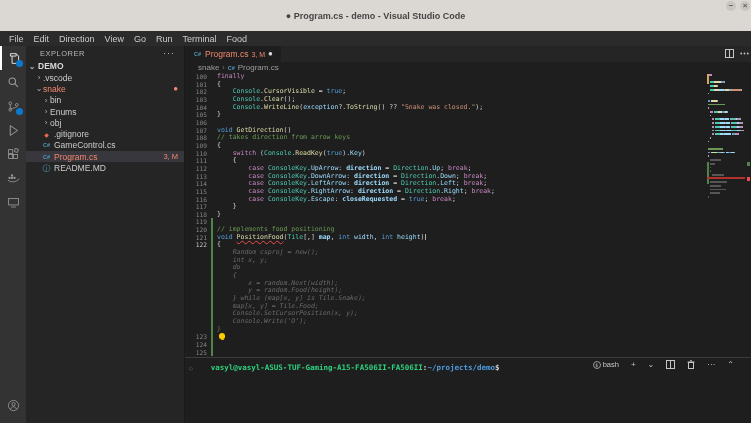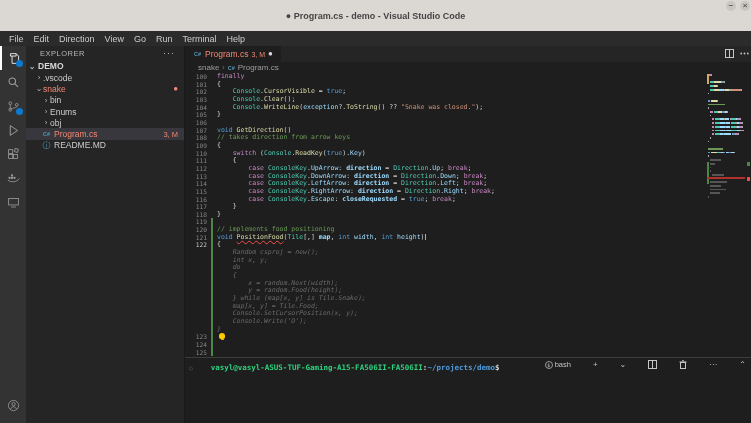--- a/index.html
+++ b/index.html
@@ -109,21 +109,21 @@
 
   
   .panel { height:84px; flex:none; border-top:1px solid #3c3c3c; background:#1e1e1e;
     display:flex; flex-direction:column; position:relative; }
   .panel-tabs { height:15px; display:flex; align-items:center; gap:11px;
     padding-left:9px; font-size:7.5px; color:#9a9a9a; letter-spacing:.3px; flex:none; }
   .ptab { height:100%; display:flex; align-items:center; gap:3px; }
   .ptab.active { color:#e7e7e7; box-shadow:inset 0 -1px 0 #e7e7e7; }
   .ptab-badge { background:#4d4d4d; color:#e8e8e8; width:8px; height:8px;
     border-radius:50%; font-size:5.5px; line-height:8px; text-align:center; }
-  .panel-toolbar { position:absolute; right:5px; top:2px; display:flex; gap:22px;
+  .panel-toolbar { position:absolute; right:17px; top:2px; display:flex; gap:12px;
     align-items:flex-end; color:#c5c5c5; font-size:8px; }
   .shell-label { display:flex; align-items:center; gap:2px; font-size:7.5px; }
   .shell-ico { width:8px; height:8px; border:1px solid #9a9a9a; border-radius:50%;
     font-size:5px; line-height:6px; text-align:center; color:#c5c5c5;
     font-family:"DejaVu Sans Mono",monospace; }
   .tb-glyph { font-size:8px; color:#c5c5c5; }
   .term { flex:1; padding:5px 0 0 4px; font-family:"DejaVu Sans Mono", monospace;
     font-size:7.5px; display:flex; align-items:flex-start; gap:18px; }
   .term-deco { color:#6e6e6e; font-size:6px; line-height:9px; }
   .t-user { color:#2fd17d; font-weight:bold; }
@@ -142,21 +142,21 @@
 </div>
 
 <div class="menubar" id="menubar">
     <div class="menu-item">File</div>
     <div class="menu-item">Edit</div>
     <div class="menu-item">Direction</div>
     <div class="menu-item">View</div>
     <div class="menu-item">Go</div>
     <div class="menu-item">Run</div>
     <div class="menu-item">Terminal</div>
-    <div class="menu-item">Help</div>
+    <div class="menu-item">Food</div>
   </div>
 
 <div class="main">
 
   <div class="activitybar" id="activitybar">
     <div class="act-icon active">
         <svg width="13" height="13" viewBox="0 0 16 16">
           <path d="M3 2h7l3 3v9H5V5H3z" fill="none" stroke="currentColor"></path>
           <path d="M5 5h5V2" fill="none" stroke="currentColor"></path>
         </svg>
@@ -242,20 +242,28 @@
           <span class="chev">›</span>
           <span class="lbl">bin</span>
         </div>
         <div class="tree-row" style="padding-left: 16px;">
           <span class="chev">›</span>
           <span class="lbl">Enums</span>
         </div>
         <div class="tree-row" style="padding-left: 16px;">
           <span class="chev">›</span>
           <span class="lbl">obj</span>
+        </div>
+        <div class="tree-row" style="padding-left: 16px;">
+          <span class="fi git">◆</span>
+          <span class="lbl">.gitignore</span>
+        </div>
+        <div class="tree-row" style="padding-left: 16px;">
+          <span class="fi cs">C#</span>
+          <span class="lbl">GameControl.cs</span>
         </div>
         <div class="tree-row sel" style="padding-left: 16px;">
           <span class="fi cs">C#</span>
           <span class="lbl err">Program.cs</span>
           <span class="row-right">3, M</span>
         </div>
         <div class="tree-row" style="padding-left: 16px;">
           <span class="fi info">ⓘ</span>
           <span class="lbl">README.MD</span>
         </div>

